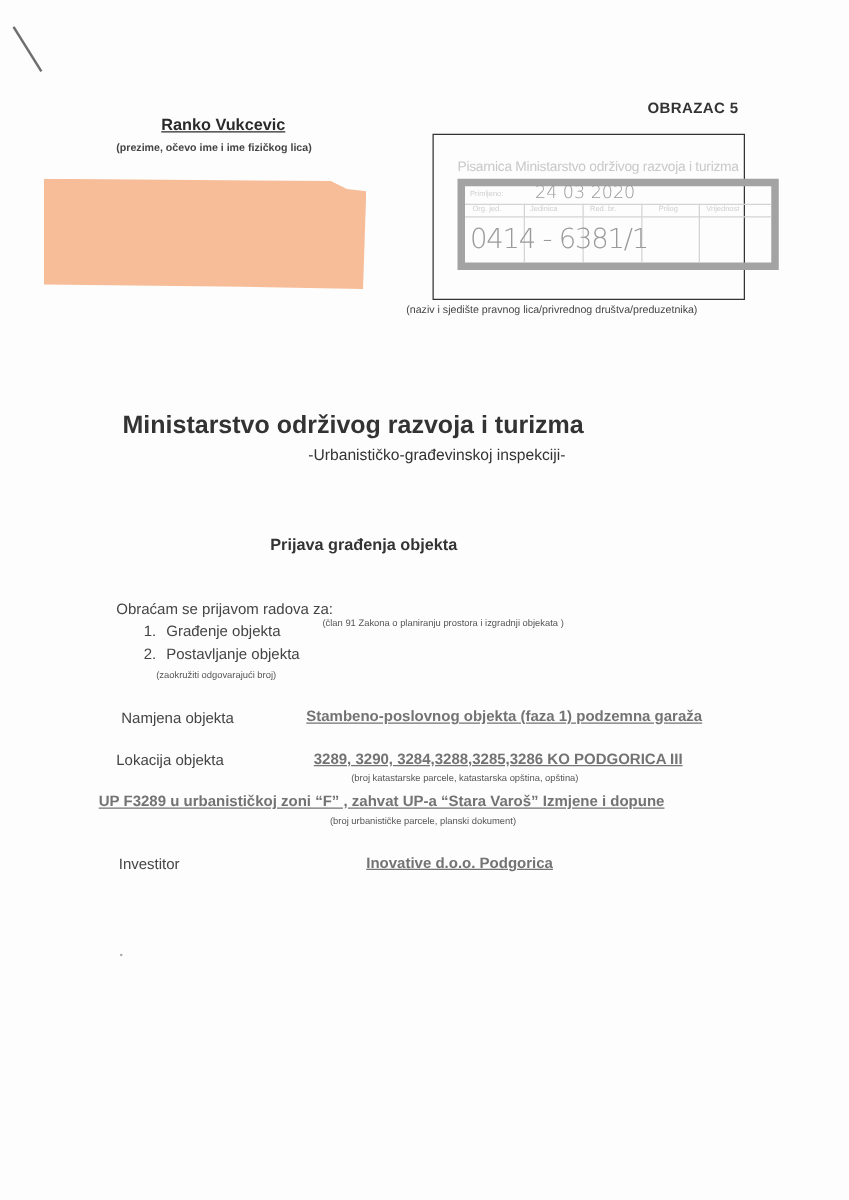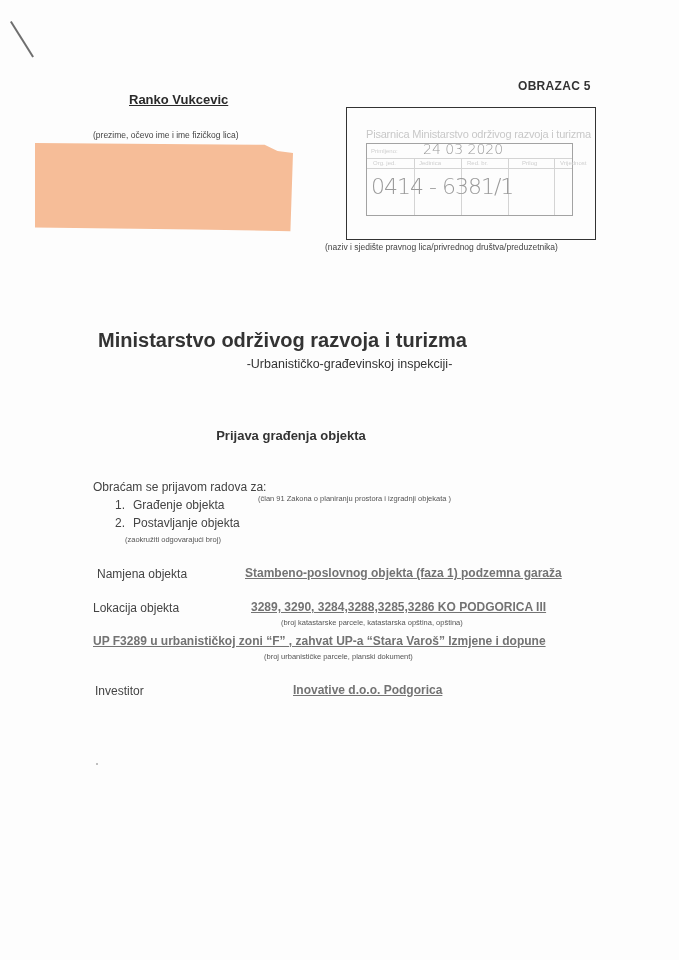--- a/index.html
+++ b/index.html
@@ -10,34 +10,34 @@
     color: #2b2b2b;
   }
   .abs { position: absolute; }
   .pen-mark {
     left: 10px; top: 22px; width: 2px; height: 42px;
     background: #555; transform: rotate(-32deg); transform-origin: top left;
     opacity: 0.85;
   }
   .form-number { left: 518px; top: 79px; font-size: 12px; font-weight: bold; color: #333; letter-spacing: 0.3px; }
   .person-name { left: 97px; top: 92px; font-size: 13px; font-weight: bold; text-decoration: underline; color: #2a2a2a; margin-left: 32px; }
-  .person-caption { left: 93px; top: 130px; font-size: 8.5px; color: #444; }
+  .person-caption { left: 93px; top: 113px; font-size: 8.5px; color: #444; font-weight: bold; }
   .sticky-note {
     left: 35px; top: 143px; width: 258px; height: 90px;
     background: #f6bd98;
     clip-path: polygon(0 0, 89% 2%, 94% 9%, 100% 11%, 99% 98%, 62% 96%, 0 94%);
   }
   .stamp-outer {
     left: 346px; top: 107px; width: 250px; height: 133px;
     border: 1.5px solid #333; border-top-width: 1px; box-sizing: border-box;
   }
   .stamp-title { left: 366px; top: 128px; font-size: 11px; color: #c8c8c8; white-space: nowrap; letter-spacing: -0.2px; }
   .stamp-grid {
-    left: 366px; top: 143px; width: 207px; height: 73px;
-    border: 1px solid #a3a3a3; box-sizing: border-box;
+    left: 366px; top: 143px; width: 257px; height: 73px;
+    border: 6px solid #a3a3a3; box-sizing: border-box;
   }
   .stamp-row-line { position: absolute; left: 0; right: 0; height: 1px; background: #d4d4d4; }
   .stamp-col-line { position: absolute; width: 1px; background: #d4d4d4; }
   .stamp-label { position: absolute; font-size: 6px; color: #cfcfcf; white-space: nowrap; }
   .handwritten { position: absolute; font-family: "DejaVu Sans", sans-serif; color: #9a9a9a; font-weight: 300; white-space: nowrap; }
   .entity-caption { left: 325px; top: 242px; font-size: 8.5px; color: #444; white-space: nowrap; }
   .ministry-title { left: 0; width: 545px; top: 329px; text-align: center; font-size: 20px; font-weight: bold; color: #333; padding-left: 20px; box-sizing: border-box; }
   .ministry-sub { left: 0; width: 679px; top: 357px; text-align: center; font-size: 12.5px; color: #333; padding-left: 20px; box-sizing: border-box; }
   .doc-title { left: 0; width: 552px; top: 428px; text-align: center; font-size: 13px; font-weight: bold; color: #333; padding-left: 30px; box-sizing: border-box; }
   .doc-law { left: 0; width: 679px; top: 446px; text-align: center; font-size: 7.5px; color: #555; padding-left: 30px; box-sizing: border-box; margin-top: 48px; }
@@ -48,21 +48,21 @@
   .opt .num { display: inline-block; width: 18px; }
   .opt-note { left: 125px; top: 535px; font-size: 7.5px; color: #555; }
   .field-label { font-size: 12px; color: #444; }
   .field-value { font-size: 12px; font-weight: bold; text-decoration: underline; color: #737373; white-space: nowrap; }
   .field-caption { font-size: 7.5px; color: #555; white-space: nowrap; }
   .lbl-namjena { left: 97px; top: 567px; }
   .val-namjena { left: 245px; top: 566px; }
   .lbl-lokacija { left: 93px; top: 601px; }
   .val-lokacija { left: 251px; top: 600px; }
   .cap-lokacija { left: 281px; top: 618px; }
-  .val-up { left: 93px; top: 634px; }
+  .val-up { left: 79px; top: 634px; }
   .cap-up { left: 264px; top: 652px; }
   .lbl-investitor { left: 95px; top: 684px; }
   .val-investitor { left: 281px; top: 683px; margin-left: 12px; }
   .speck { left: 96px; top: 763px; width: 2px; height: 2px; background: #aaa; border-radius: 50%; }
 </style>
 </head>
 <body>
 
 <div class="abs pen-mark"></div>
 

